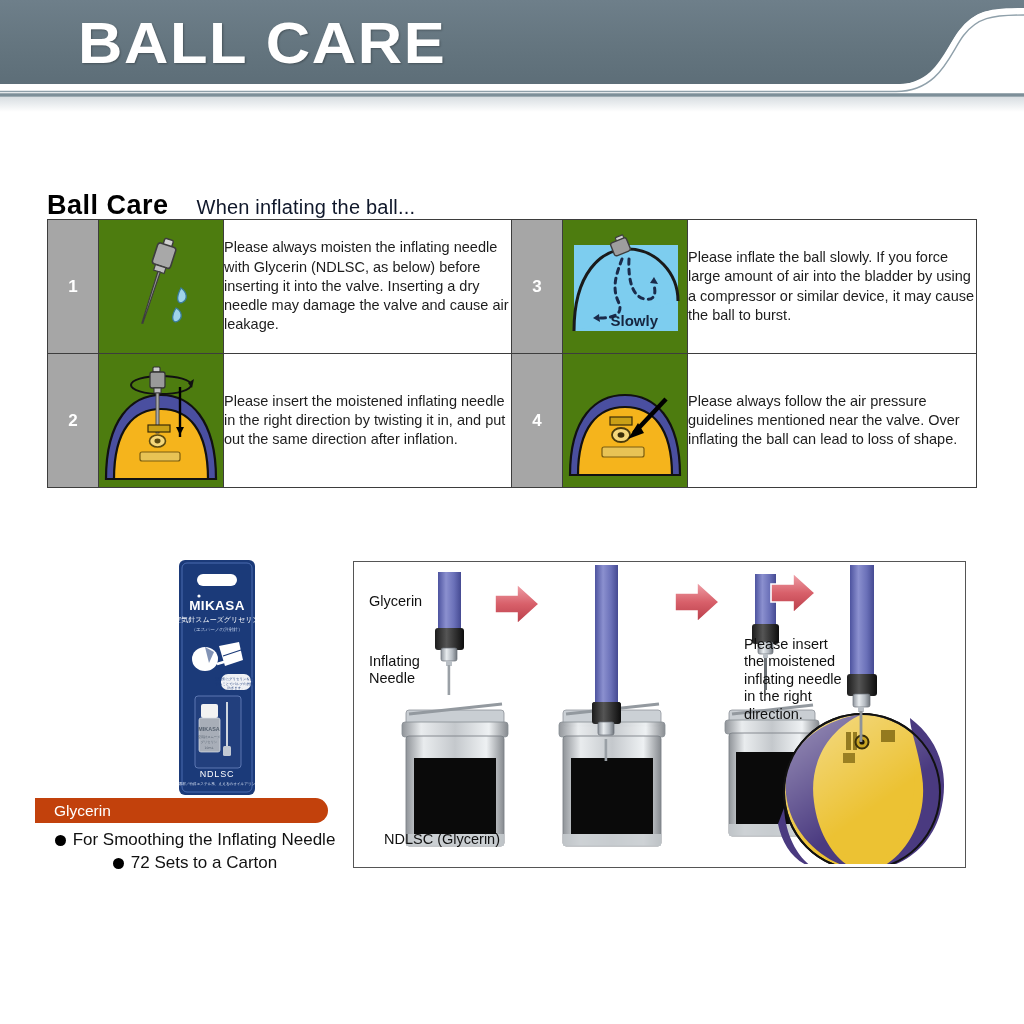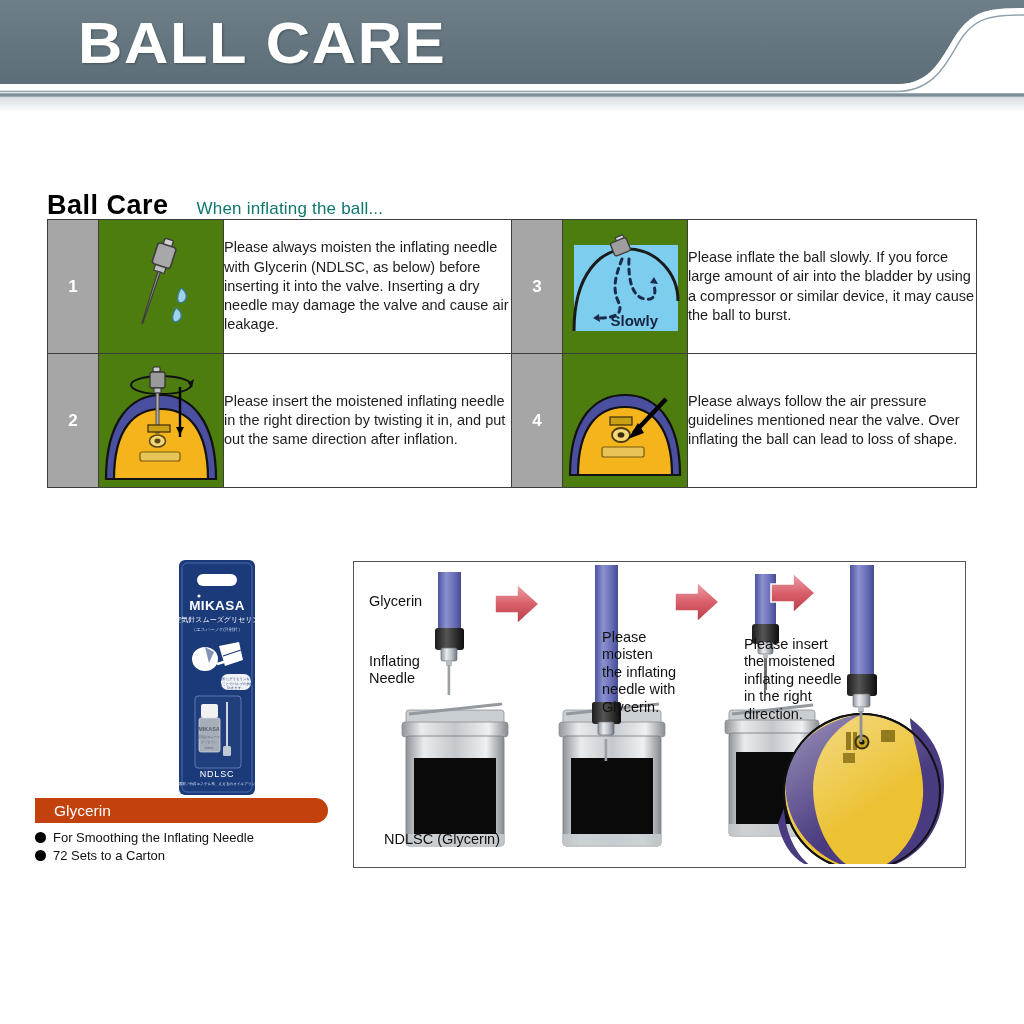--- a/index.html
+++ b/index.html
@@ -48,22 +48,22 @@
     align-items: baseline;
     gap: 28px;
   }
   .section-heading .h-main {
     font-size: 27px;
     font-weight: bold;
     color: #000000;
     letter-spacing: 0.5px;
   }
   .section-heading .h-sub {
-    font-size: 17px;
-    color: #0f766e;
+    font-size: 20px;
+    color: #0f172a;
     letter-spacing: 0.2px;
   }
 
   .care-table {
     position: absolute;
     left: 47px;
     top: 219px;
     width: 923px;
     border-collapse: collapse;
     table-layout: fixed;
@@ -130,23 +130,24 @@
   }
   .bullets {
     position: absolute;
     left: 35px;
     top: 830px;
     width: 320px;
   }
   .bullet-row {
     display: flex;
     align-items: center;
-    font-size: 13px;
+    font-size: 17px;
     color: #111111;
     margin-bottom: 3px;
+    justify-content: center;
   }
   .bullet-dot {
     width: 11px; height: 11px;
     border-radius: 50%;
     background: #000000;
     margin-right: 7px;
     flex: 0 0 auto;
   }
 
   
@@ -460,23 +461,18 @@
       <circle cx="508" cy="180" r="6.5" fill="#c9a422" stroke="#3a2f0a" stroke-width="2"></circle>
       <circle cx="508" cy="180" r="2.6" fill="#1a1408"></circle>
       <rect x="505.6" y="149" width="2.8" height="31" fill="#8e9399"></rect>
     </g>
   </svg>
 
   <div class="proc-label lbl-inflator">Glycerin</div>
   <div class="proc-label lbl-needle">Inflating
 Needle</div>
   <div class="proc-label lbl-ndlsc-caption">NDLSC (Glycerin)</div>
-  <div class="proc-label lbl-moisten">Please
-moisten
-the inflating
-needle with
-Glycerin.</div>
   <div class="proc-label lbl-insert">Please insert
 the moistened
 inflating needle
 in the right
 direction.</div>
 </div>
 
 </body></html>

